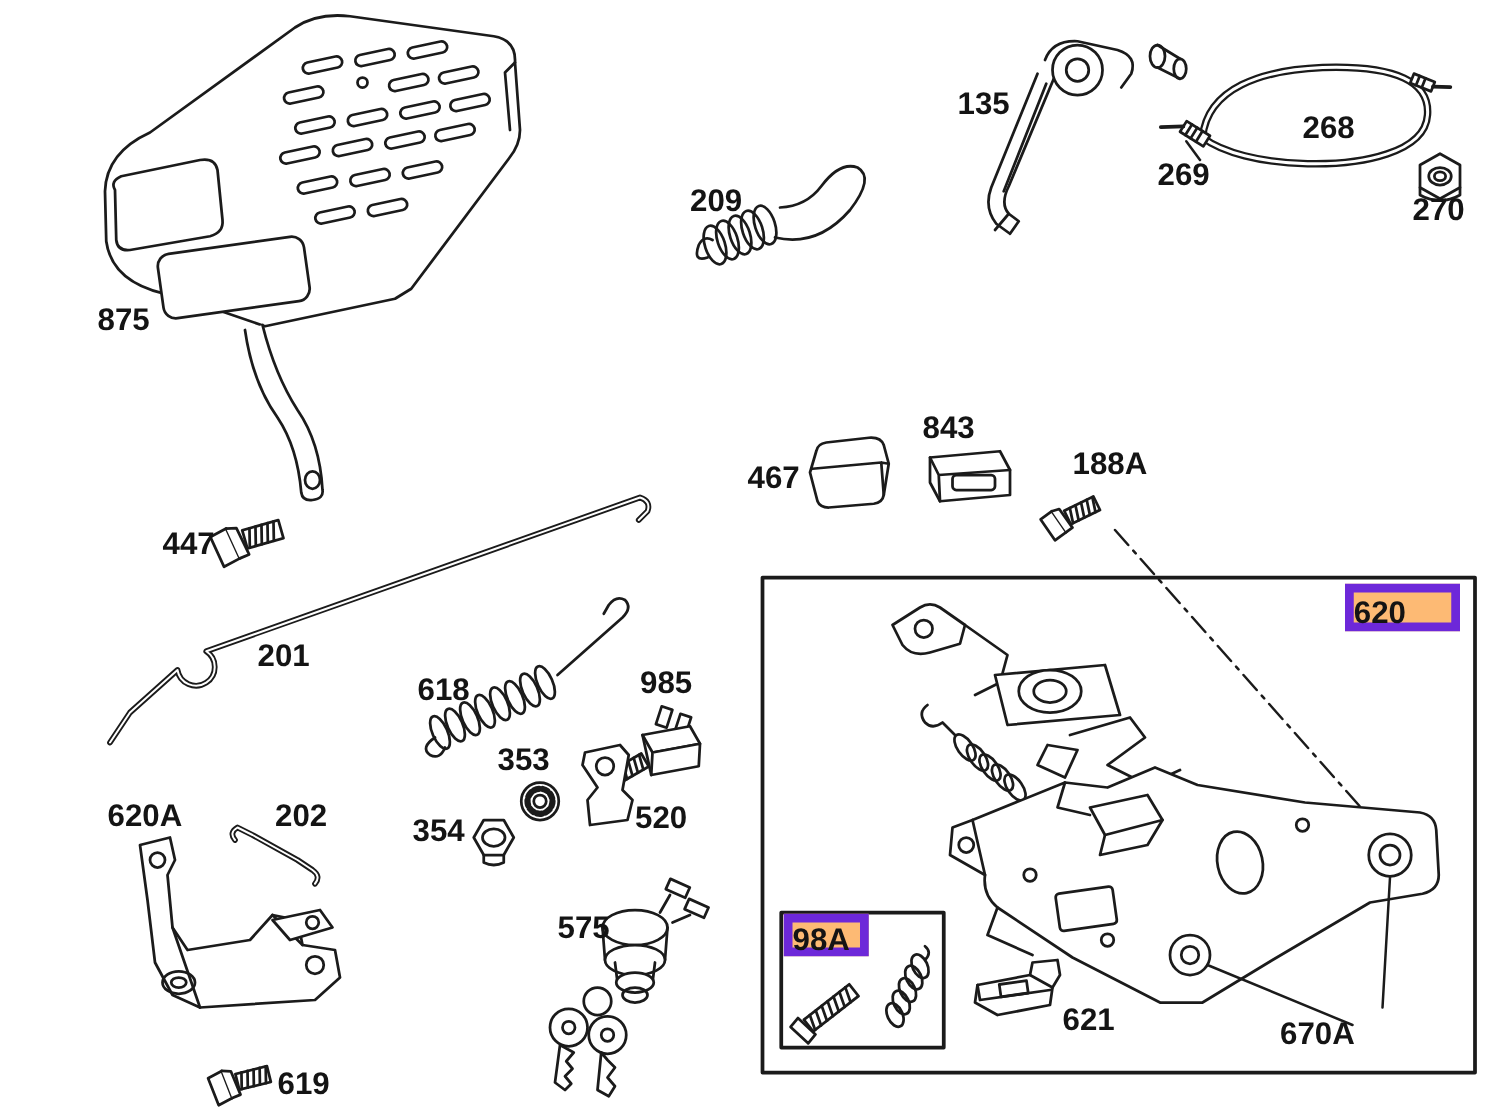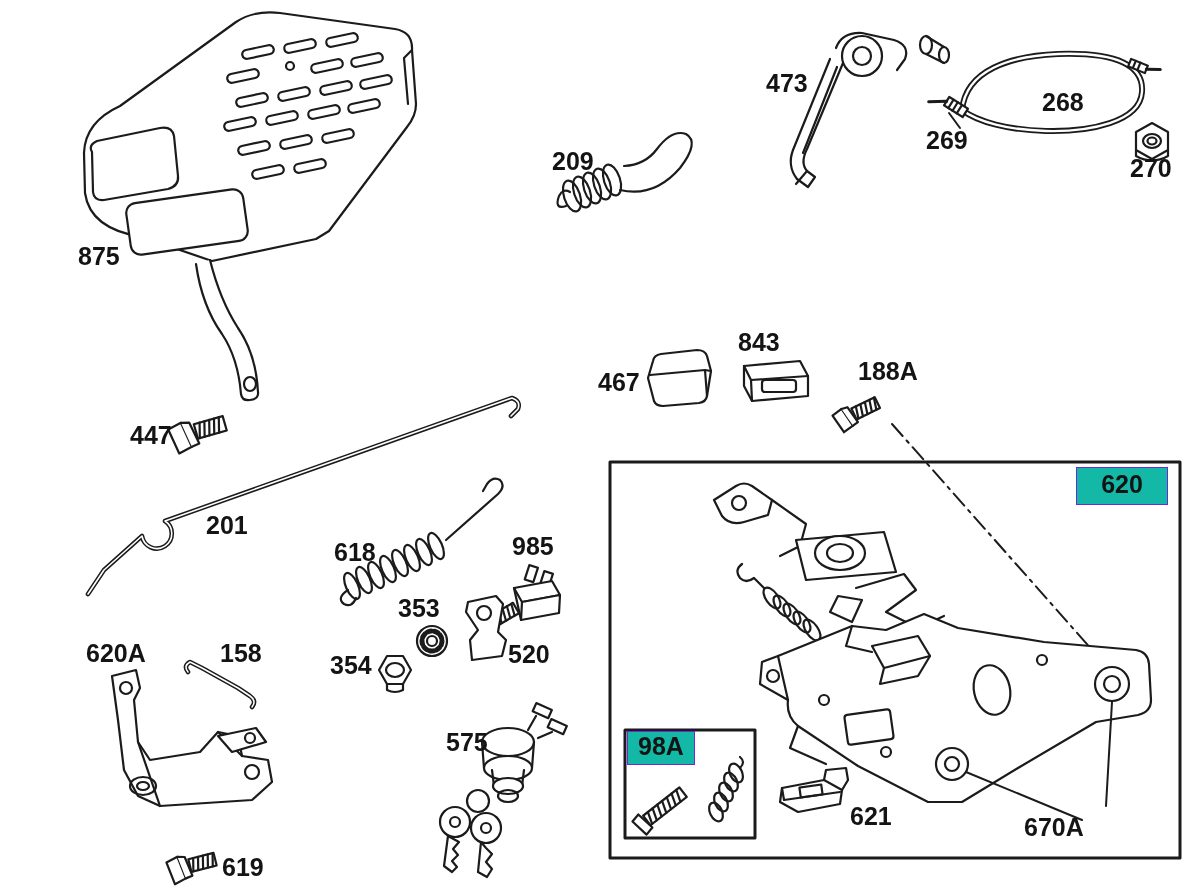--- a/index.html
+++ b/index.html
@@ -1,21 +1,21 @@
 <!DOCTYPE html>
 <html><head>
 <meta charset="utf-8">
 <style>
   *{margin:0;padding:0;box-sizing:border-box}
   html,body{background:#ffffff}
   body{width:1200px;height:893px;overflow:hidden;font-family:"Liberation Sans",sans-serif}
   #stage{position:relative;width:1200px;height:893px;background:#fff}
   #art{position:absolute;left:0;top:0}
   .lbl{position:absolute;font-weight:bold;font-size:25px;color:#141414;font-family:"Liberation Sans",sans-serif;white-space:nowrap}
-  .lbl.boxed{border:1px solid #6d28d9;background:#14b8a6;text-align:center}
+  .lbl.boxed{border:7px solid #6d28d9;background:#fdba74;}
 </style>
 </head>
 <body>
 
 <div id="stage">
 
 <svg id="art" width="1200" height="893" viewBox="0 0 1200 893" stroke="#1b1b1b" fill="none" stroke-width="2.2" stroke-linecap="round" stroke-linejoin="round">
 
   <g>
     <path d="M120,106 L236,22 Q254,10 280,13 L395,29 Q413,32 412,50 L416,104 Q416,116 407,127 L329,231 L316,239 L212,261 L142,237 Q90,229 85,193 L84,153 Q85,122 120,106 Z" fill="#fff"></path>
@@ -264,35 +264,35 @@
     <path d="M-22,-9 L-10,-12 L-7,11 L-19,14 Z" fill="#fff"></path>
     <path d="M-10,-12 L-3,-10 L0,10 L-7,11" fill="#fff"></path>
     <rect x="0" y="-7" width="26" height="13" fill="#fff"></rect>
     <path d="M5,-7 L2,6 M10,-7 L7,6 M15,-7 L12,6 M20,-7 L17,6 M25,-7 L22,6"></path>
   </g>
 </svg>
 
 <div class="lbl" style="left:78px;top:242px">875</div>
 <div class="lbl" style="left:130px;top:421px">447</div>
 <div class="lbl" style="left:552px;top:147px">209</div>
-<div class="lbl" style="left:766px;top:69px">473</div>
+<div class="lbl" style="left:766px;top:69px">135</div>
 <div class="lbl" style="left:1042px;top:88px">268</div>
 <div class="lbl" style="left:926px;top:126px">269</div>
 <div class="lbl" style="left:1130px;top:154px">270</div>
 <div class="lbl" style="left:598px;top:368px">467</div>
 <div class="lbl" style="left:738px;top:328px">843</div>
 <div class="lbl" style="left:858px;top:357px">188A</div>
 <div class="lbl boxed" style="left:1076px;top:467px;width:92px;height:38px;line-height:32px">620</div>
 <div class="lbl" style="left:206px;top:511px">201</div>
 <div class="lbl" style="left:334px;top:538px">618</div>
 <div class="lbl" style="left:512px;top:532px">985</div>
 <div class="lbl" style="left:398px;top:594px">353</div>
 <div class="lbl" style="left:330px;top:651px">354</div>
 <div class="lbl" style="left:508px;top:640px">520</div>
 <div class="lbl" style="left:86px;top:639px">620A</div>
-<div class="lbl" style="left:220px;top:639px">158</div>
+<div class="lbl" style="left:220px;top:639px">202</div>
 <div class="lbl" style="left:446px;top:728px">575</div>
 <div class="lbl boxed" style="left:627px;top:731px;width:68px;height:34px;line-height:28px">98A</div>
 <div class="lbl" style="left:850px;top:802px">621</div>
 <div class="lbl" style="left:222px;top:853px">619</div>
 <div class="lbl" style="left:1024px;top:813px">670A</div>
 
 </div>
 
 </body></html>

